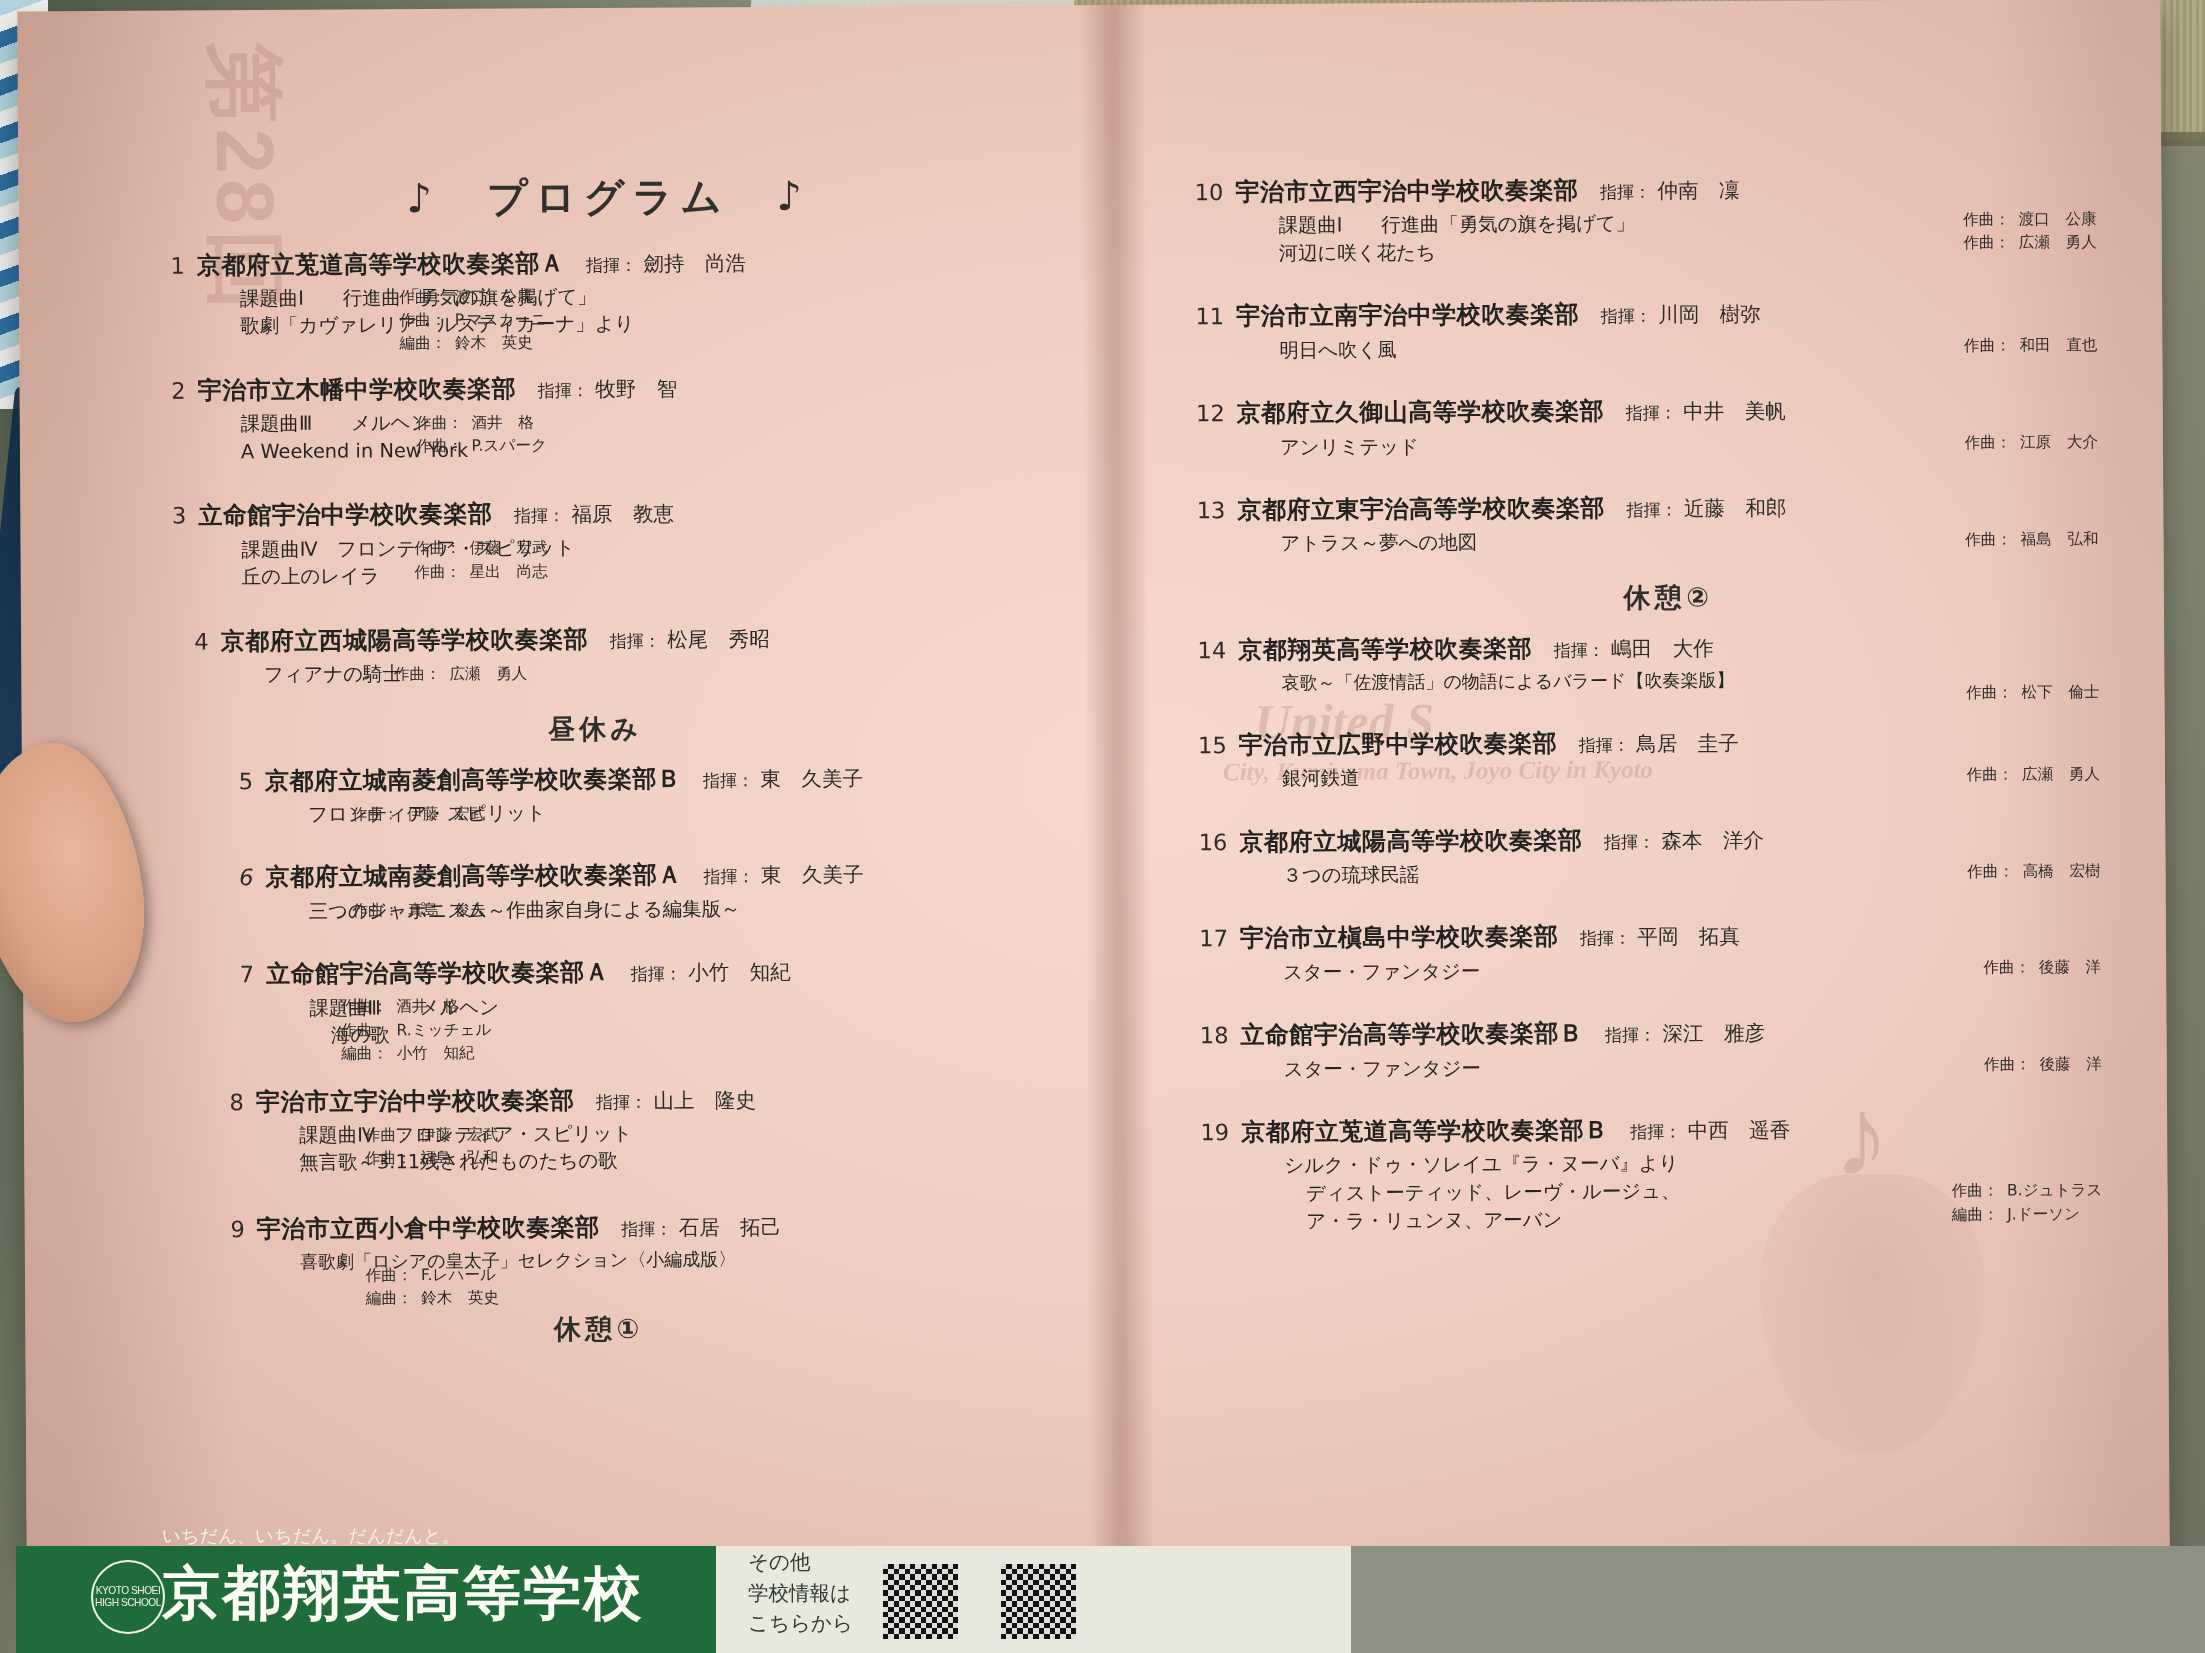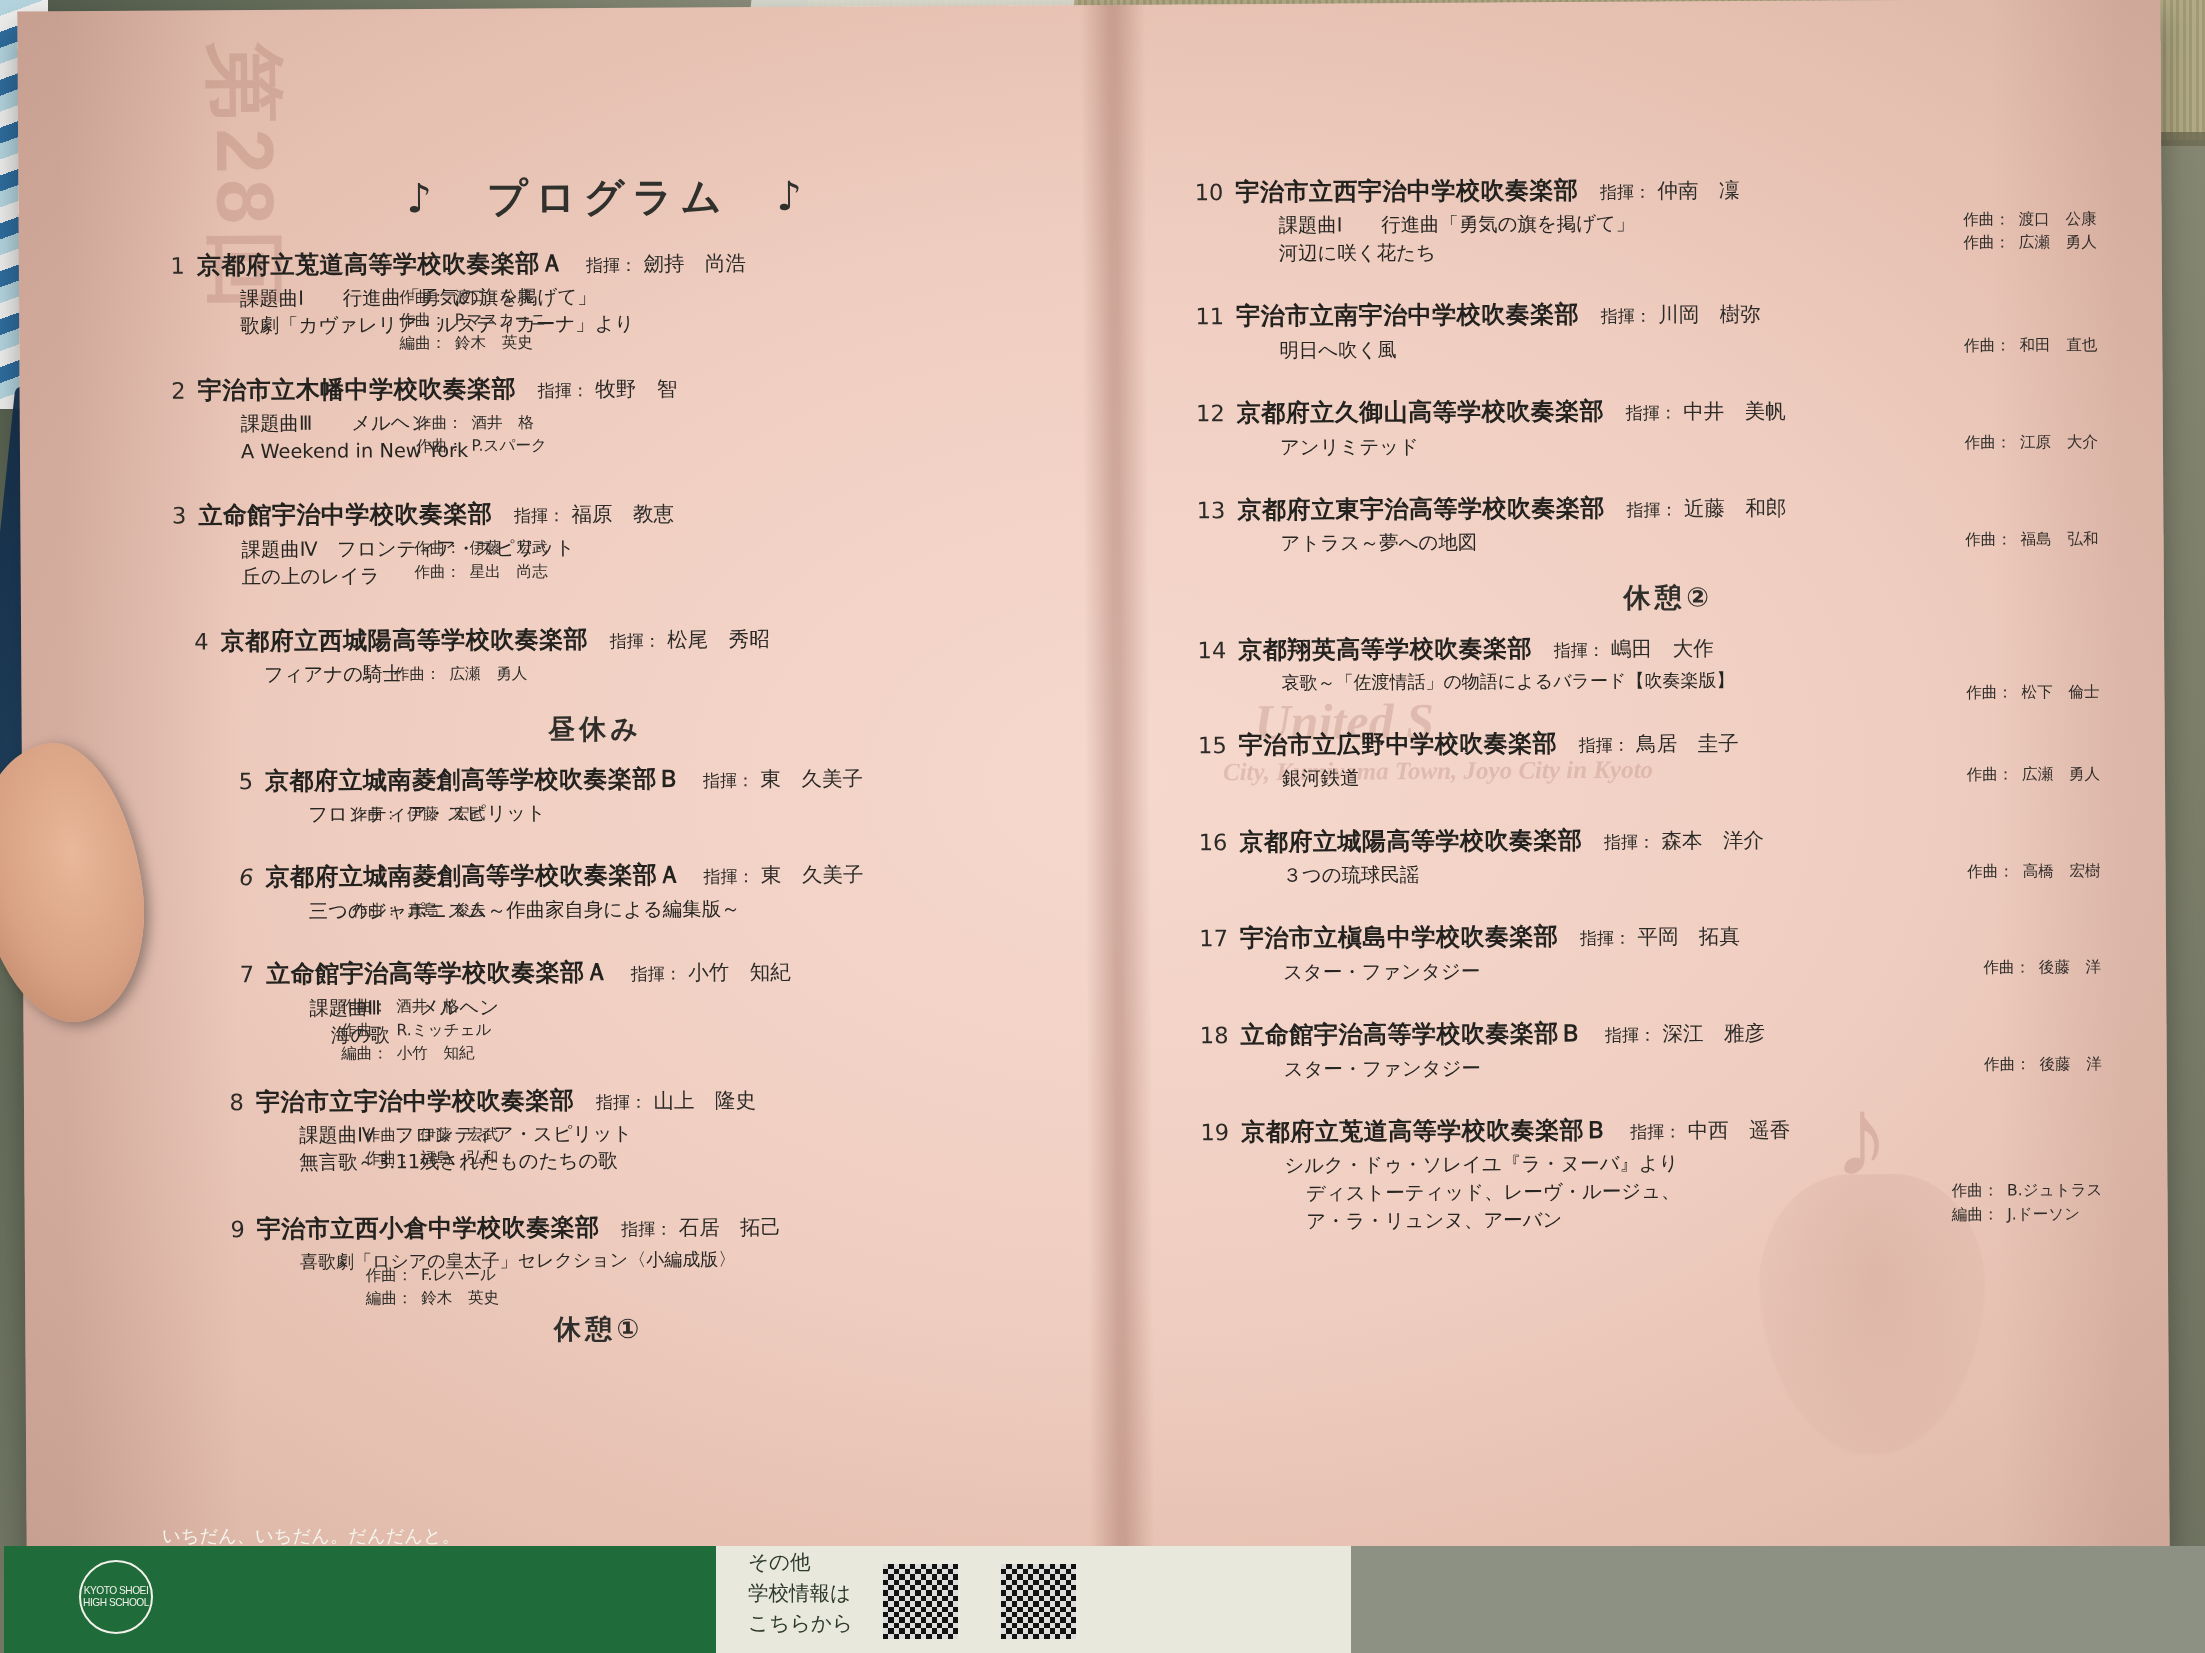--- a/index.html
+++ b/index.html
@@ -39,21 +39,21 @@
   }
   .white-paper {
     position: absolute;
     left: 748px; top: 0; width: 323px; height: 65px;
     background: #dfe0d6;
     transform: skewX(-6deg);
     opacity: .9;
   }
   .green-band {
     position: absolute;
-    left: 4px; bottom: 0; width: 716px; height: 108px;
+    left: 16px; bottom: 0; width: 716px; height: 108px;
     background: #1f6b3a;
   }
   .white-band {
     position: absolute;
     left: 716px; bottom: 0; width: 635px; height: 108px;
     background: #e9e8dd;
   }
   .grey-band {
     position: absolute;
     left: 1351px; bottom: 0; width: 854px; height: 108px;
@@ -644,20 +644,21 @@
       </div>
     </div>
   </div>
 
   <div class="thumb"></div>
 
   <div class="green-band">
     <div class="school-logo">KYOTO SHOEI HIGH SCHOOL</div>
   </div>
   <div class="band-tagline">いちだん、いちだん。だんだんと。</div>
+  <div class="band-text-green">京都翔英高等学校</div>
 
   <div class="white-band"></div>
   <div class="band-text-white">その他<br>学校情報は<br>こちらから</div>
   <div class="qr" id="qr1"></div>
   <div class="qr" id="qr2"></div>
   <div class="grey-band"></div>
 
 </div>
 
 

